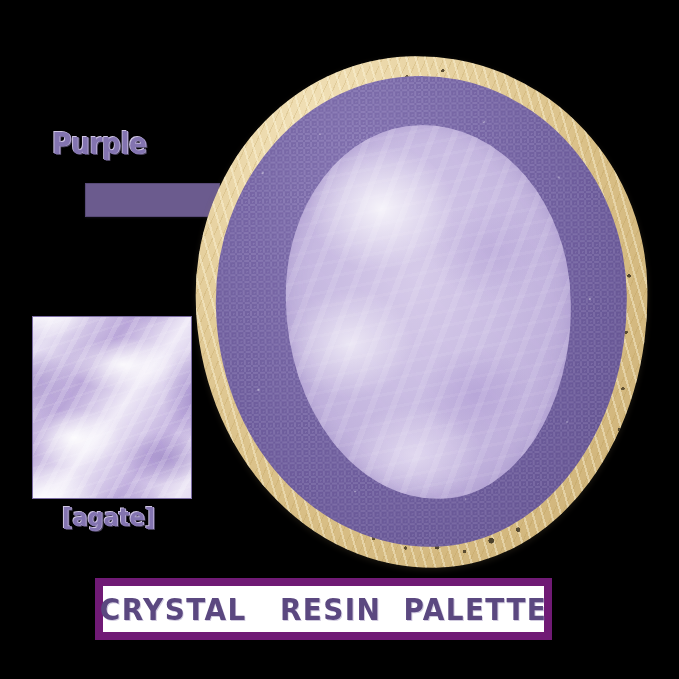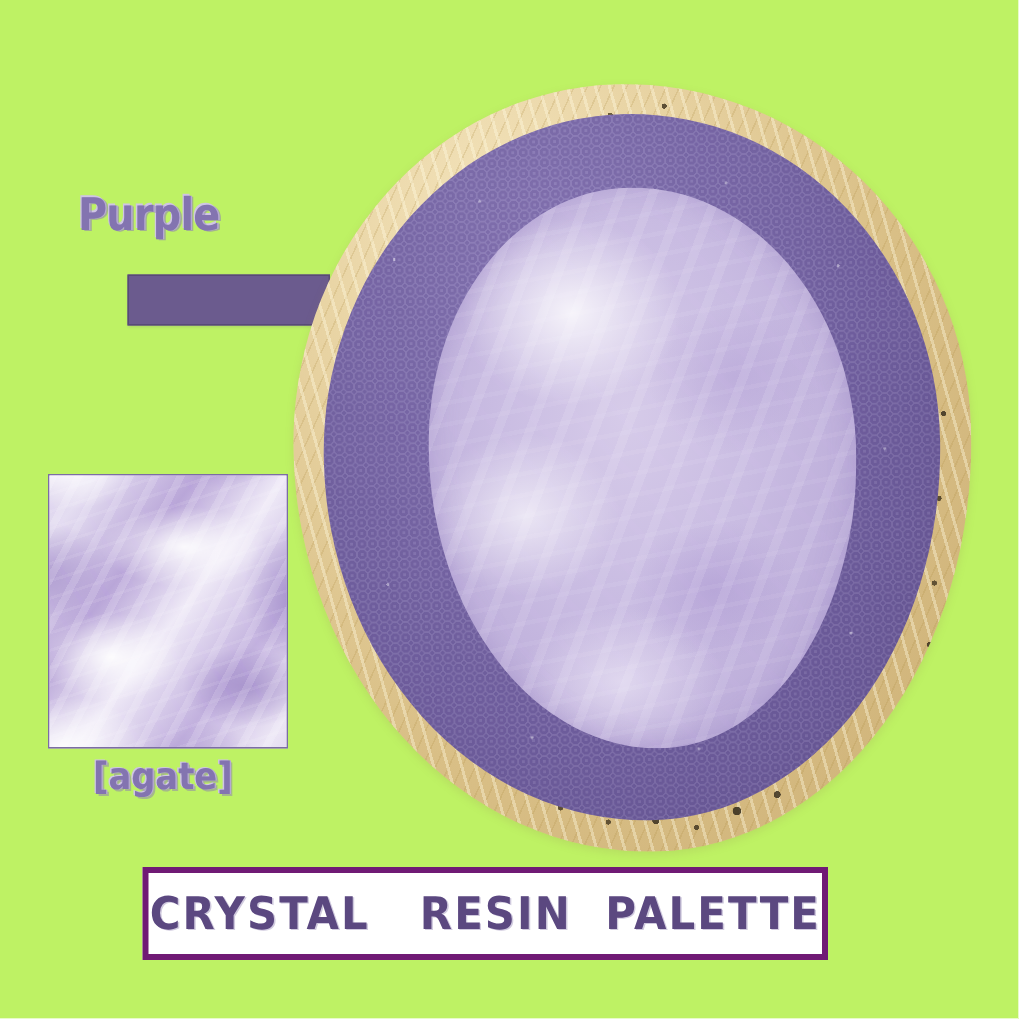--- a/index.html
+++ b/index.html
@@ -9,21 +9,21 @@
     background: #ffffff;
   }
   body {
     font-family: "Liberation Sans", sans-serif;
   }
 
   .canvas {
     position: relative;
     width: 679px;
     height: 679px;
-    background: #bef264;
+    background: #000000;
     overflow: hidden;
   }
 
   
   .color-name {
     position: absolute;
     left: 52px;
     top: 126px;
     font-family: "DejaVu Sans", "Liberation Sans", sans-serif;
     font-size: 30px;
@@ -220,21 +220,21 @@
   }
 
   
   .banner {
     position: absolute;
     left: 95px;
     top: 578px;
     width: 457px;
     height: 62px;
     background: #ffffff;
-    border: 4px solid #701a75;
+    border: 8px solid #701a75;
     box-sizing: border-box;
     display: flex;
     align-items: center;
     justify-content: center;
   }
   .banner-text {
     font-family: "DejaVu Sans", "Liberation Sans", sans-serif;
     font-size: 30px;
     font-weight: bold;
     letter-spacing: 1.5px;

